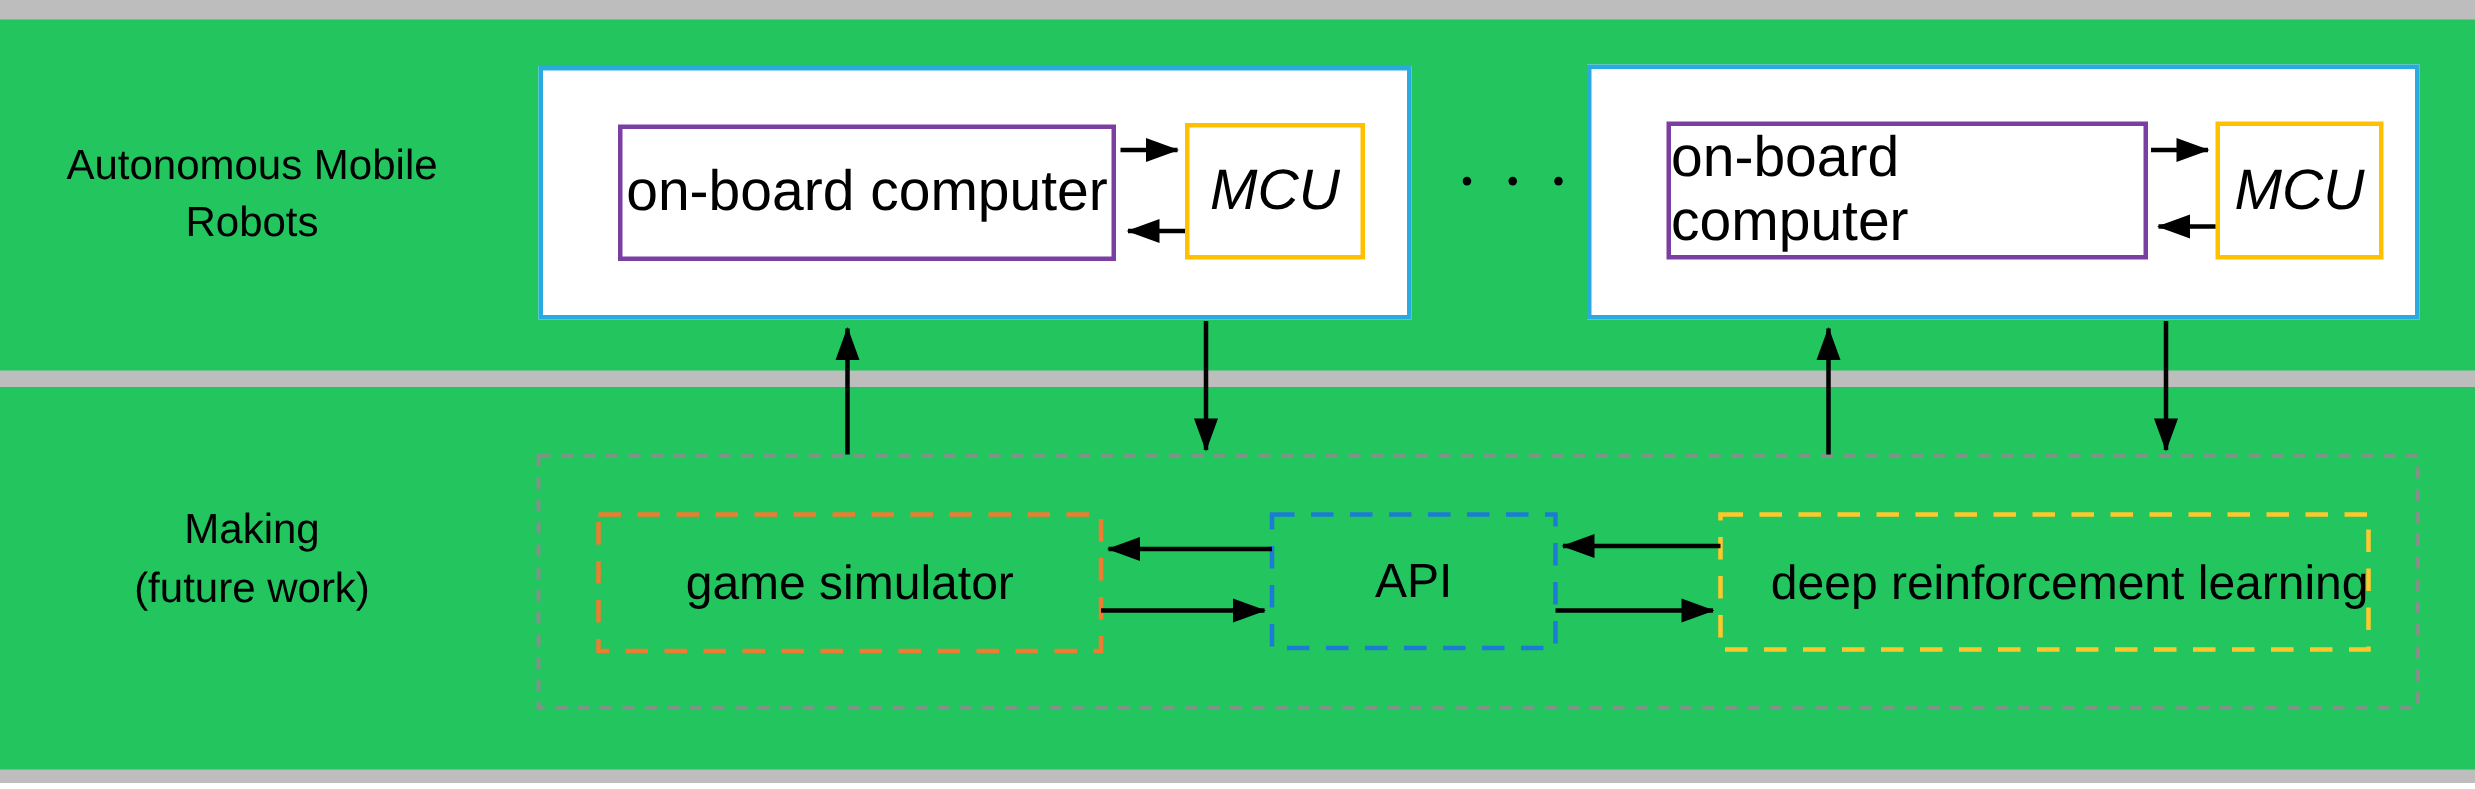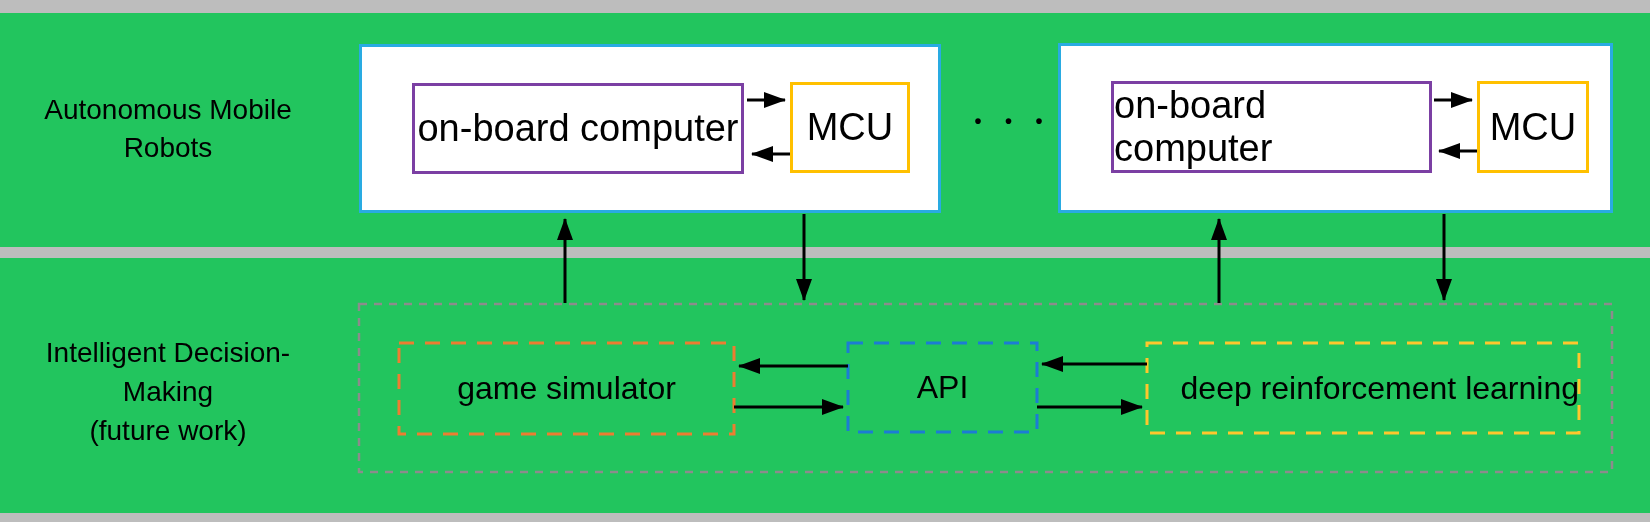--- a/index.html
+++ b/index.html
@@ -50,21 +50,21 @@
     position: absolute;
     box-sizing: border-box;
     display: flex;
     align-items: center;
     justify-content: center;
     font-size: 38px;
     background: #ffffff;
     z-index: 2;
   }
   .computer-box { border: 3px solid var(--computer-border, #7b3fa3); }
-  .mcu-box      { border: 3px solid var(--mcu-border, #ffc000); }
+  .mcu-box      { border: 3px solid var(--mcu-border, #ffc000); font-style: italic; }
   .computer-box.c1 { left: 412px;  top: 83px; width: 332px; height: 91px; }
   .mcu-box.m1      { left: 790px;  top: 82px; width: 120px; height: 91px; }
   .computer-box.c2 { left: 1111px; top: 81px; width: 321px; height: 92px; }
   .mcu-box.m2      { left: 1477px; top: 81px; width: 112px; height: 92px; }
 
   .dots {
     position: absolute;
     left: 958px;
     top: 110px;
     width: 110px;
@@ -110,21 +110,20 @@
   <div class="bar top"></div>
   <div class="bar middle"></div>
   <div class="bar bottom"></div>
 
   <div class="side-label amr">
     <span>Autonomous Mobile</span>
     <span>Robots</span>
   </div>
 
   <div class="side-label idm">
-    <span>Intelligent Decision-</span>
     <span>Making</span>
     <span>(future work)</span>
   </div>
 
   <div class="robot-box r1"></div>
   <div class="robot-box r2"></div>
 
   <div class="inner-box computer-box c1">
     <span>on-board computer</span>
   </div>

